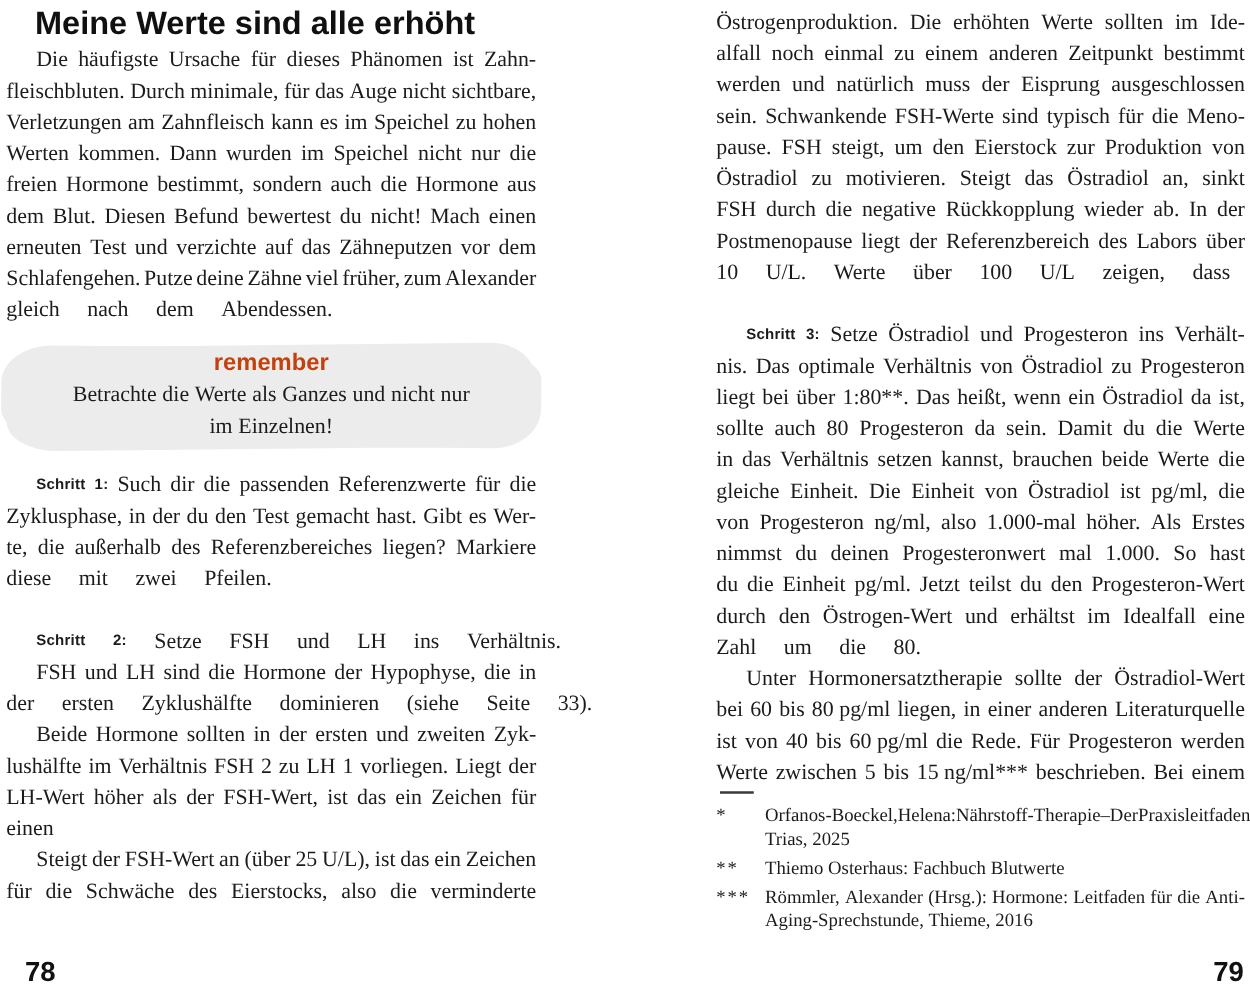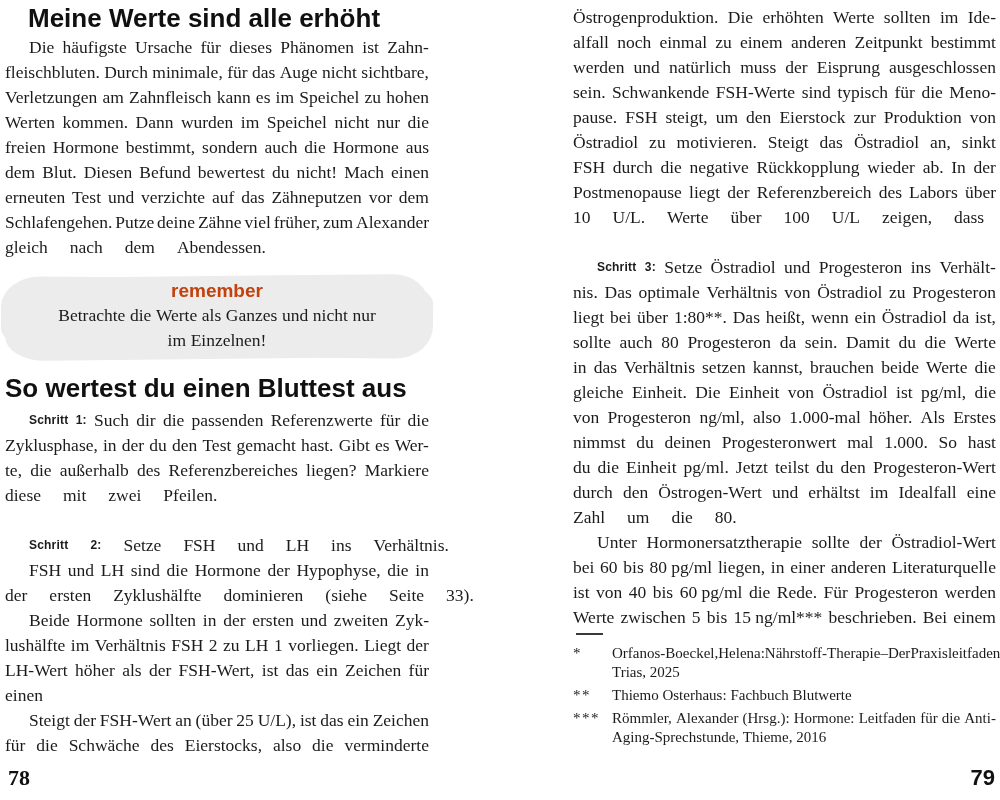--- a/index.html
+++ b/index.html
@@ -110,21 +110,21 @@
 
   
   .page-number {
     position: absolute;
     bottom: 9px;
     font-family: "Liberation Sans", sans-serif;
     font-weight: 700;
     font-size: 22px;
     color: #111111;
   }
-  .page-number.left  { left: 8px; font-family: Liberation Serif, serif; }
+  .page-number.left  { left: 20px; }
   .page-number.right { right: 5px; }
 </style>
 </head>
 <body>
 
 <div class="spread">
 
   <section class="page page-left">
 
     <h3 class="subhead indented">Meine Werte sind alle erhöht</h3>
@@ -235,21 +235,20 @@
             <span>nicht</span>
             <span>nur</span>
           </div>
           <div class="tline endline centerline">
             <span>im</span>
             <span>Einzelnen!</span>
           </div>
         </div>
     </div>
 
-    <h3 class="subhead second">So wertest du einen Bluttest aus</h3>
 
     <div class="para">
         <div class="tline indent">
           <span class="lead">Schritt</span>
           <span class="lead">1:</span>
           <span>Such</span>
           <span>dir</span>
           <span>die</span>
           <span>passenden</span>
           <span>Referenzwerte</span>

